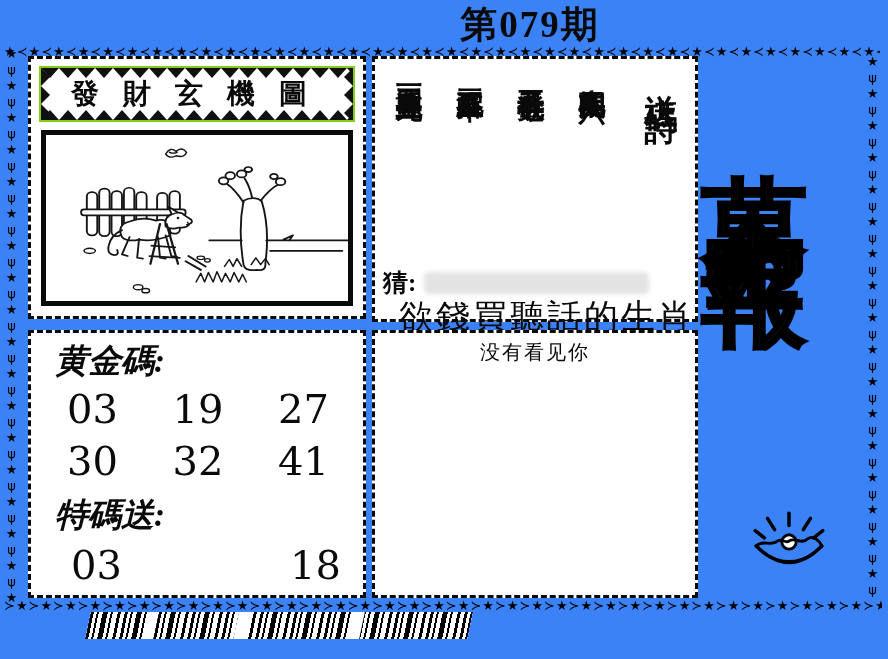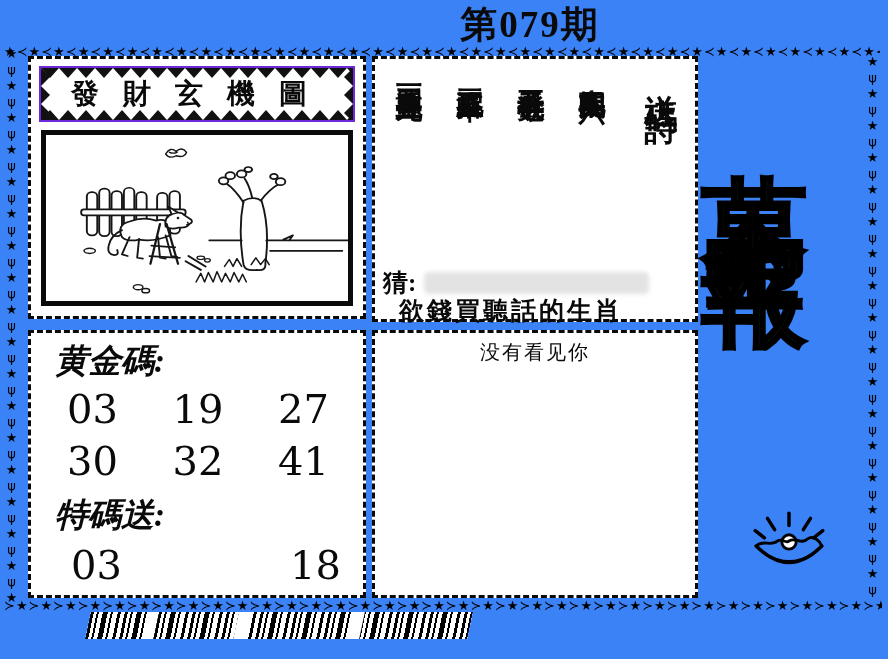--- a/index.html
+++ b/index.html
@@ -27,21 +27,21 @@
   #pat-right  { left: 863px; top: 54px; height: 546px; }
   
   .dashed-box { position: absolute; border: 3px dashed #0a0a0a; background: #fff; }
   #mystery-box { left: 28px; top: 56px;  width: 338px; height: 263px; }
   #codes-box   { left: 28px; top: 330px; width: 338px; height: 268px; }
   #poem-box    { left: 372px; top: 56px; width: 326px; height: 266px; }
   #story-box   { left: 372px; top: 330px; width: 326px; height: 268px; padding: 6px 9px; }
   
   .mystery-header {
     position: relative; margin: 7px 8px 0 8px; height: 56px;
-    border: 2px solid #6d28d9; background:#fff;text-align:center;
+    border: 2px solid #84cc16; background:#fff;text-align:center;
   }
   .mystery-header .zz  { position: absolute; display:block; }
   .zz-top    { left:0; top:0;   width:100%; height:13px; }
   .zz-bottom { left:0; bottom:0; width:100%; height:13px; }
   .zz-left   { left:0; top:0;   width:11px; height:100%; }
   .zz-right  { right:0; top:0;  width:11px; height:100%; }
   .mystery-header-text {
     position:absolute; left:30px; right:4px; top:13px; bottom:13px;
     font-size:28px; font-weight:bold; letter-spacing:24px; white-space:nowrap;
     display:flex; align-items:center;
@@ -63,21 +63,21 @@
     writing-mode: vertical-rl; text-orientation: upright;
     font-weight: bold;
   }
   .poem-title { font-size: 33px; letter-spacing: 8px; margin-left: 28px; }
   .poem-dots  { font-size: 30px; margin-block-start: 26px; font-family:"DejaVu Sans", sans-serif; }
   .poem-line  { font-size: 27px; letter-spacing: 1px; margin-left: 25px; }
   .guess-row  { position:absolute; left: 8px; top: 207px; display:flex; align-items:center; }
   .guess-label{ font-size: 25px; font-weight: bold; }
   .guess-blur { width: 225px; height: 22px; margin-left: 8px; background:#e3e3e3;
                 filter: blur(2px); border-radius: 5px; }
-  .guess-hint { position:absolute; left: 24px; top: 235px; font-size: 25px; font-weight: bold;
+  .guess-hint { position:absolute; left: 24px; top: 235px; font-size: 34px; font-weight: normal;
                 letter-spacing: 3px; white-space: nowrap; }
   
   .story-title { text-align:center; font-size: 20px; margin-bottom: 12px; letter-spacing:2px; }
   .story-text p { font-size: 19px; line-height: 29px; text-align: justify; }
   .story-text p.indented { text-indent: 3em; }
   
   .masthead {
     position: absolute; left: 714px; top: 88px; height: 470px; width: 112px;
     writing-mode: vertical-rl; text-orientation: upright;
     font-size: 106px; font-weight: bold; letter-spacing: 36px;

